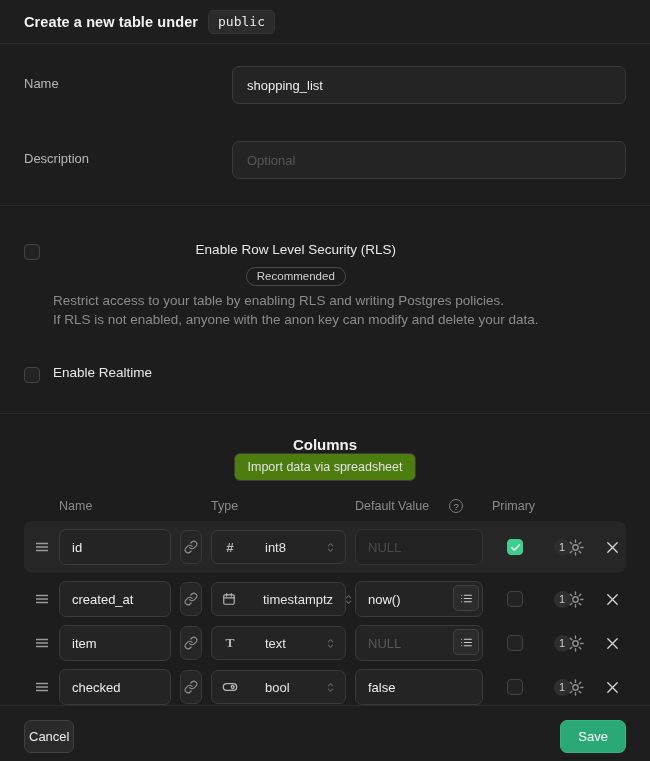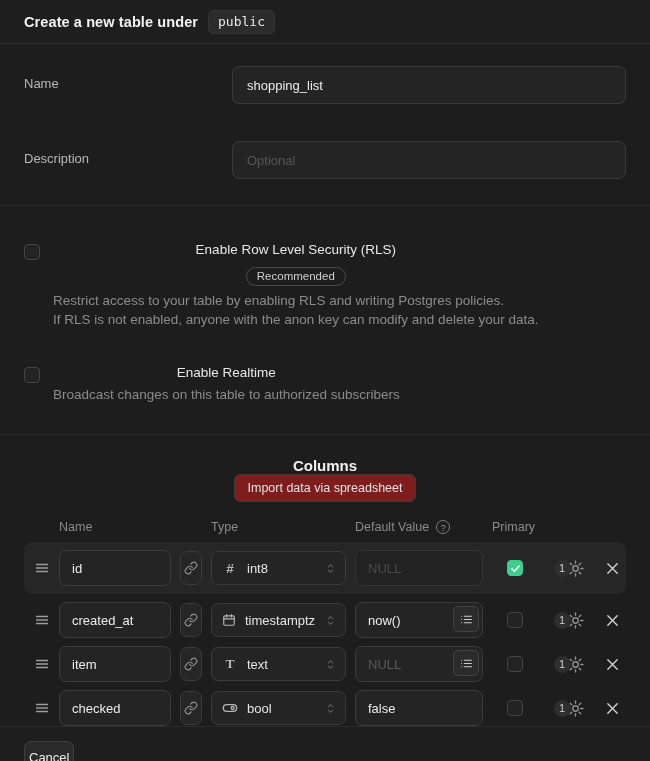--- a/index.html
+++ b/index.html
@@ -54,31 +54,31 @@
     font-size: 11.5px; color: #cfcfcf;
     border: 1px solid #4a4a4a; border-radius: 999px;
     padding: 2px 10px 3px;
   }
   .toggle-desc { font-size: 13.5px; color: #8b8b8b; line-height: 1.42; margin-top: 5px; }
   
   .columns-section { padding: 22px 24px 0; flex: 1; }
   .columns-head { display: flex; align-items: center; justify-content: flex-start; flex-direction: column; }
   .columns-title { font-size: 15px; font-weight: 700; color: #f0f0f0; }
   .import-btn {
-    background: #7f1d1d; border: 1px solid #3b3b3b; border-radius: 6px;
+    background: #4d7c0f; border: 1px solid #3b3b3b; border-radius: 6px;
     color: #e2e2e2; font-size: 12.5px; padding: 6px 13px;
     font-family: "Liberation Sans", sans-serif; cursor: pointer;
   }
   .grid-cols {
     display: grid;
     grid-template-columns: 16px 112px 22px 135px 128px 46px 44px 24px;
     column-gap: 9px; align-items: center;
   }
   .col-headers { margin-top: 18px; padding: 0 10px; font-size: 12.5px; color: #8a8a8a; }
-  .col-headers .hdr-default { display: flex; align-items: flex-start; gap: 7px; }
+  .col-headers .hdr-default { display: flex; align-items: flex-start; gap: 20px; }
   .help-icon {
     width: 14px; height: 14px; border: 1px solid #7c7c7c; border-radius: 50%;
     color: #9a9a9a; font-size: 9.5px; display: inline-flex;
     align-items: center; justify-content: center; cursor: pointer;
   }
   .col-row { padding: 0 10px; margin-top: 8px; }
   .col-row.highlighted {
     background: #262626; border-radius: 8px;
     padding: 8px 10px; margin-top: 8px; margin-bottom: 7px;
   }
@@ -97,21 +97,21 @@
     background: #262626; border: 1px solid #3a3a3a; border-radius: 7px;
     display: flex; align-items: center; justify-content: center; cursor: pointer;
   }
   .type-select {
     height: 34px; background: #242424; border: 1px solid #3a3a3a; border-radius: 7px;
     display: flex; align-items: center; gap: 9px; padding: 0 8px 0 10px;
     font-size: 13px; color: #e5e5e5; cursor: pointer;
   }
   .type-icon { color: #b5b5b5; display: flex; align-items: center; width: 16px; justify-content: center;
     font-size: 13.5px; font-weight: 700; }
-  .type-label { flex: 1; }
+  .type-label { flex: 1; margin-left: 18px; }
   .updown { display: flex; color: #5f5f5f; }
   .default-wrap { position: relative; }
   .picker-btn {
     position: absolute; right: 4px; top: 4px;
     width: 26px; height: 26px;
     background: #2b2b2b; border: 1px solid #424242; border-radius: 5px;
     display: flex; align-items: center; justify-content: center; cursor: pointer;
   }
   .cell-primary { display: flex; justify-content: center; }
   .checkbox.checked { background: var(--accent, #3ecf8e); border-color: var(--accent, #3ecf8e);
@@ -177,21 +177,20 @@
           <div>If RLS is not enabled, anyone with the anon key can modify and delete your data.</div>
         </div>
       </div>
     </div>
     <div class="toggle-block">
       <div class="checkbox"></div>
       <div>
         <div class="toggle-head">
           <span class="toggle-title">Enable Realtime</span>
         </div>
-        <div class="toggle-desc">Broadcast changes on this table to authorized subscribers</div>
       </div>
     </div>
   </div>
 
   <div class="columns-section">
     <div class="columns-head">
       <span class="columns-title">Columns</span>
       <button class="import-btn">Import data via spreadsheet</button>
     </div>
 
@@ -405,15 +404,16 @@
       <span class="remove-btn">
         <svg width="15" height="15" viewBox="0 0 16 16" fill="none" stroke="currentColor" stroke-width="1.4" stroke-linecap="round">
             <path d="M3 3l10 10M13 3L3 13"></path>
           </svg>
       </span>
     </div>
   </div>
 
   <div class="dlg-footer">
     <button class="cancel-btn">Cancel</button>
+    <button class="save-btn">Save</button>
   </div>
 
 </div>
 
 </body></html>

